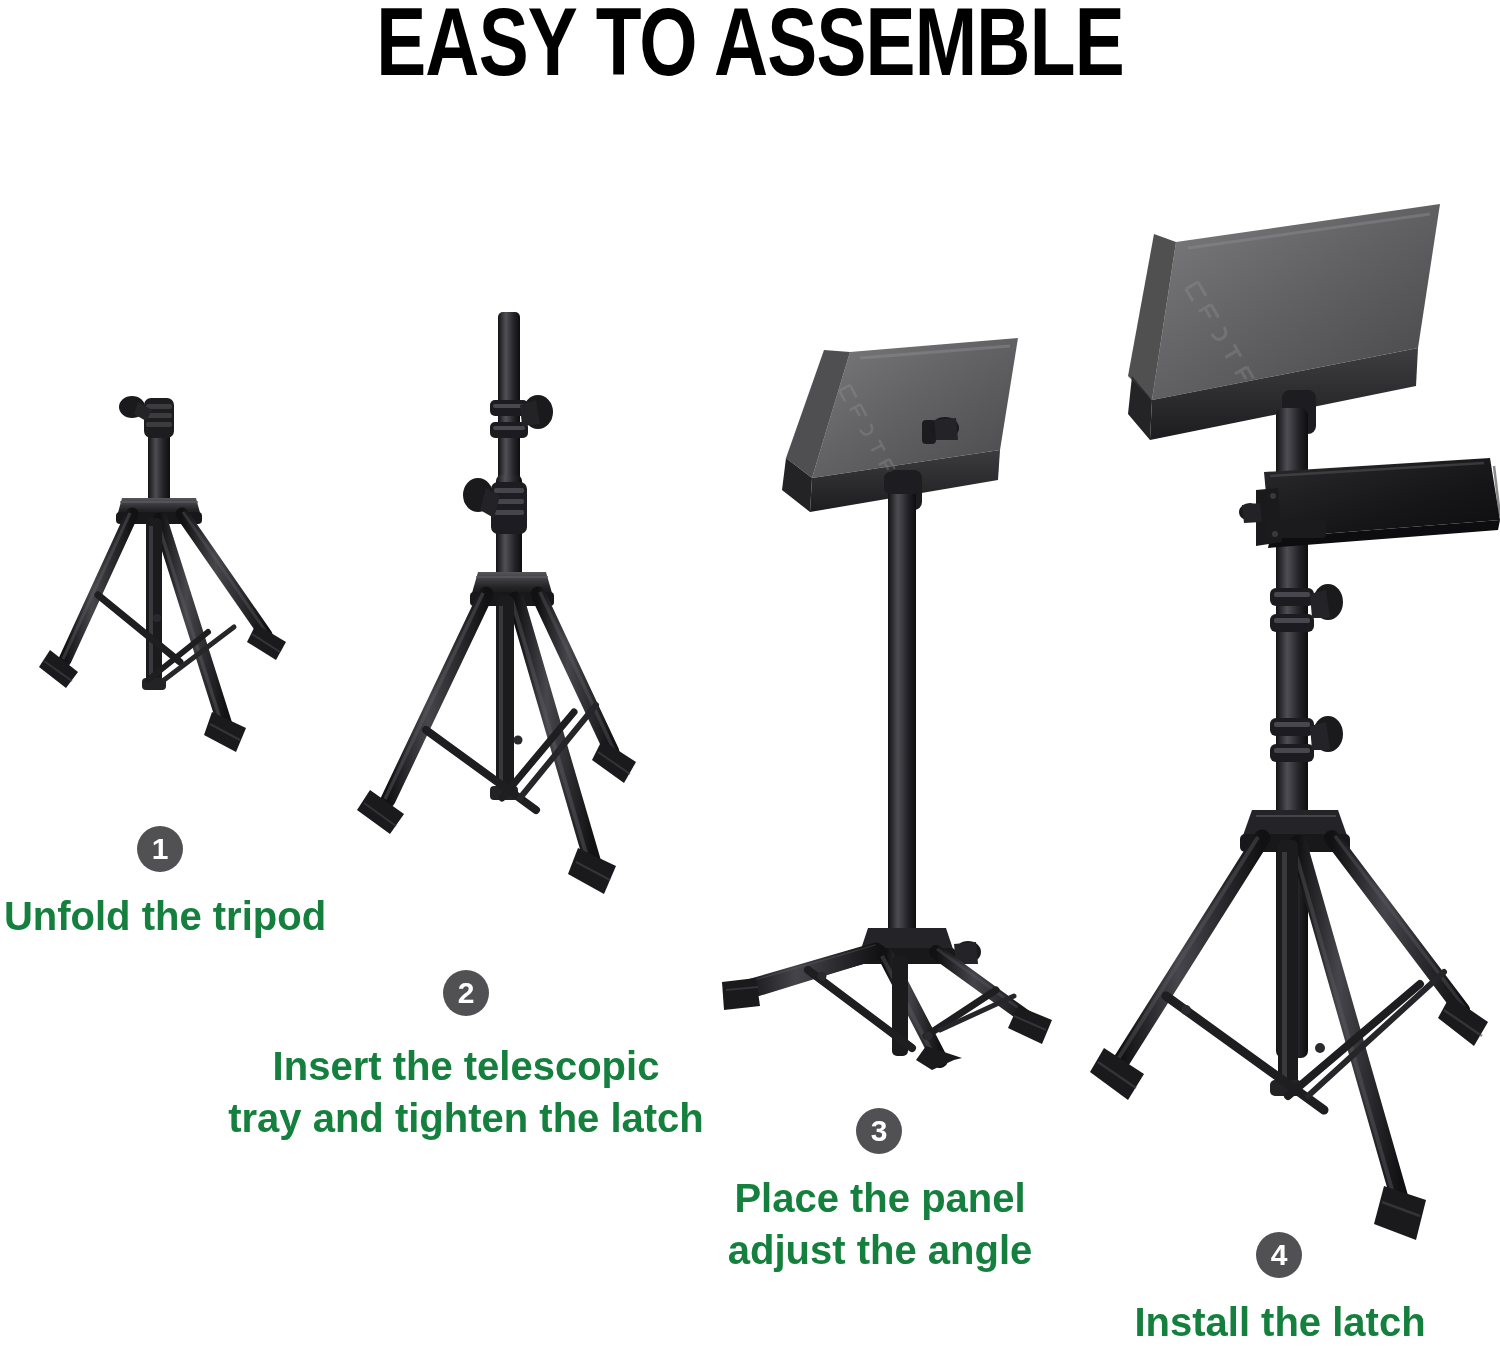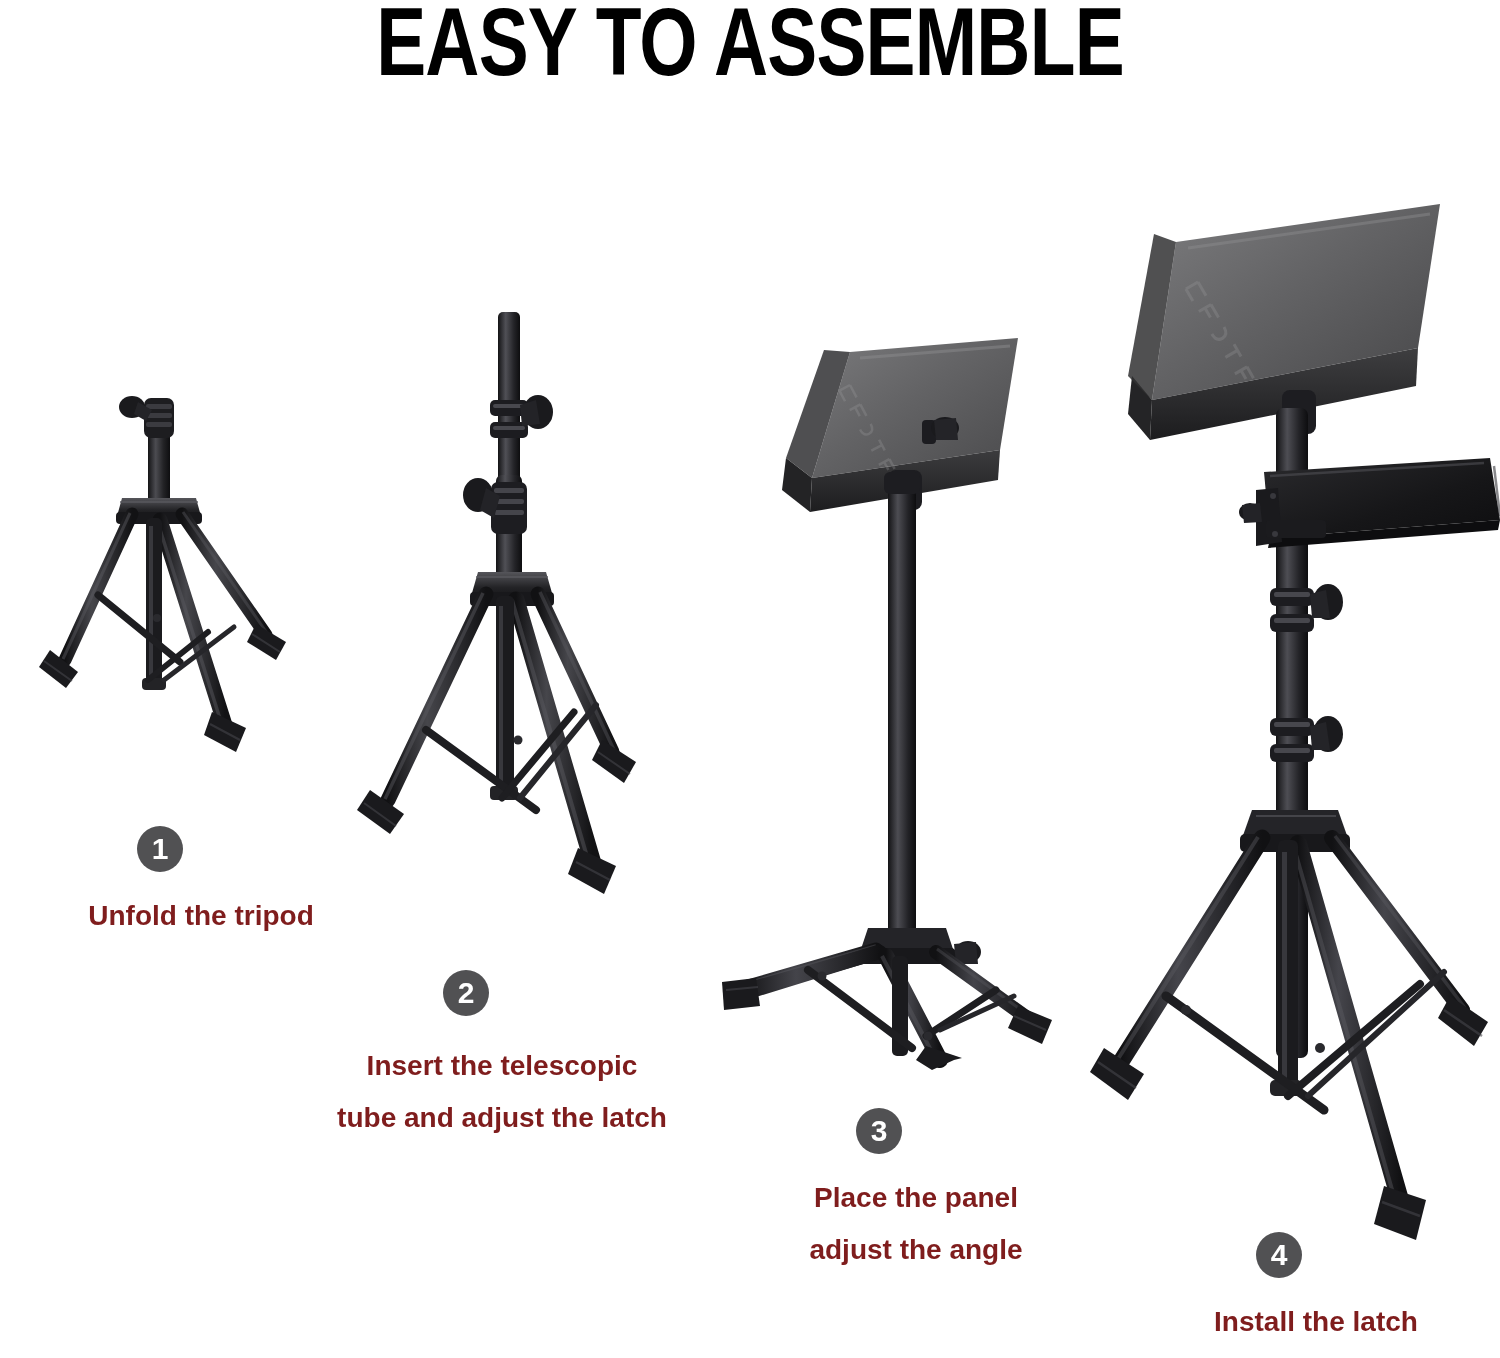--- a/index.html
+++ b/index.html
@@ -48,26 +48,25 @@
     font-size: 30px;
     font-weight: bold;
     line-height: 46px;
     text-align: center;
     font-family: "Liberation Sans", sans-serif;
   }
   .caption {
     position: absolute;
     font-family: "Liberation Sans", sans-serif;
     font-weight: bold;
-    font-size: 28px;
+    font-size: 40px;
     line-height: 52px;
-    color: #7f1d1d;
+    color: #15803d;
     white-space: pre-line;
     text-align: center;
-    margin-left: 36px;
   }
 
   
   .illus {
     position: absolute;
   }
   .illus svg { display: block; }
 </style>
 </head>
 <body>
@@ -232,21 +231,21 @@
         <path d="M268 452 L300 474" stroke="#45454a" stroke-width="2" opacity=".6"></path>
         <path d="M248 548 L286 566 L274 594 L238 574 Z" fill="#1a1a1d"></path>
         <path d="M246 562 L280 580" stroke="#45454a" stroke-width="2" opacity=".6"></path>
       </g>
     </svg>
   </div>
 
   <div class="badge" style="left:443px; top:970px;">2</div>
 
   <div class="caption" style="left:216px; top:1040px; width:500px;">Insert the telescopic
-tube and adjust the latch</div>
+tray and tighten the latch</div>
 </div>
 
 <div class="step" style="left:0;top:0;">
 
   <div class="illus" style="left:700px; top:330px; width:380px; height:740px;">
     <svg width="380" height="740" viewBox="0 0 380 740" aria-hidden="true">
       <defs>
         <linearGradient id="padTop3" x1="0" y1="0" x2="1" y2="1">
           <stop offset="0%" stop-color="#7a7a7c"></stop>
           <stop offset="45%" stop-color="#636365"></stop>

